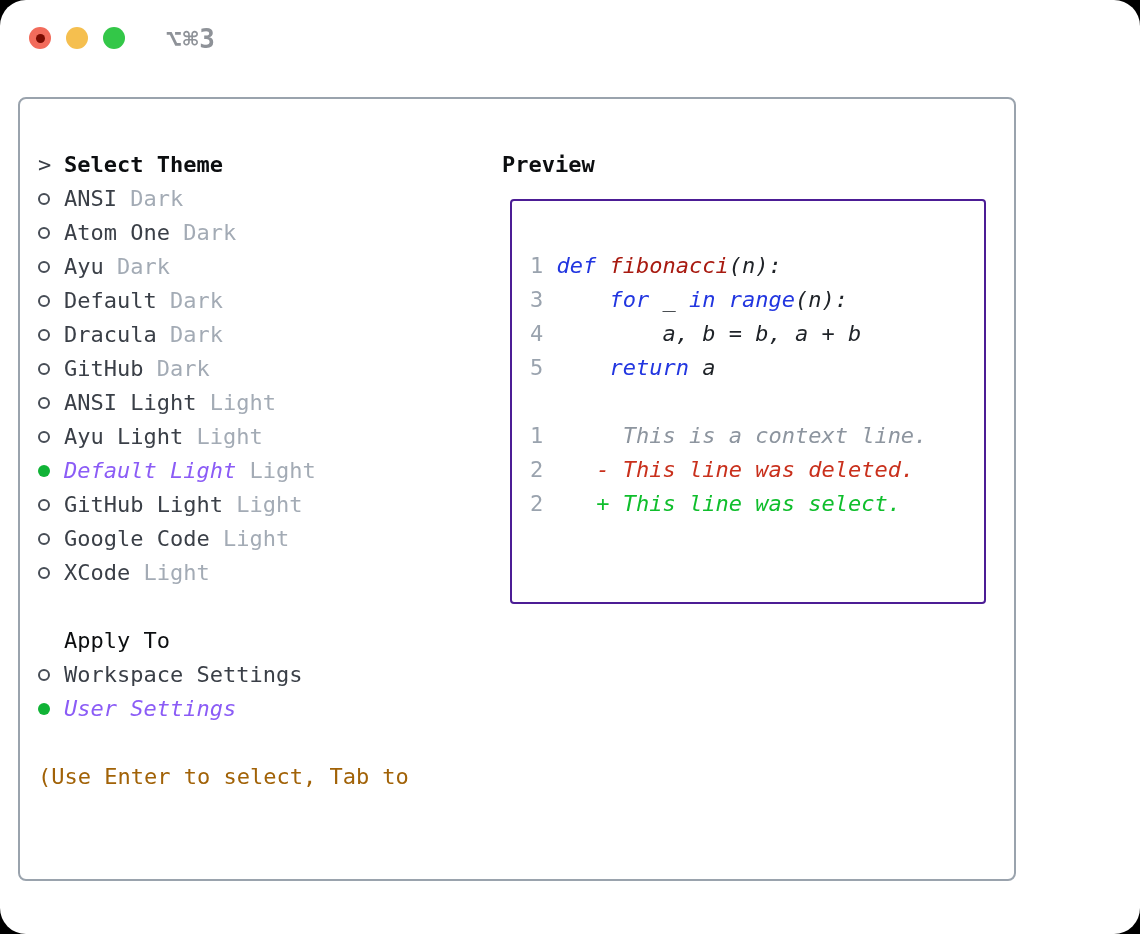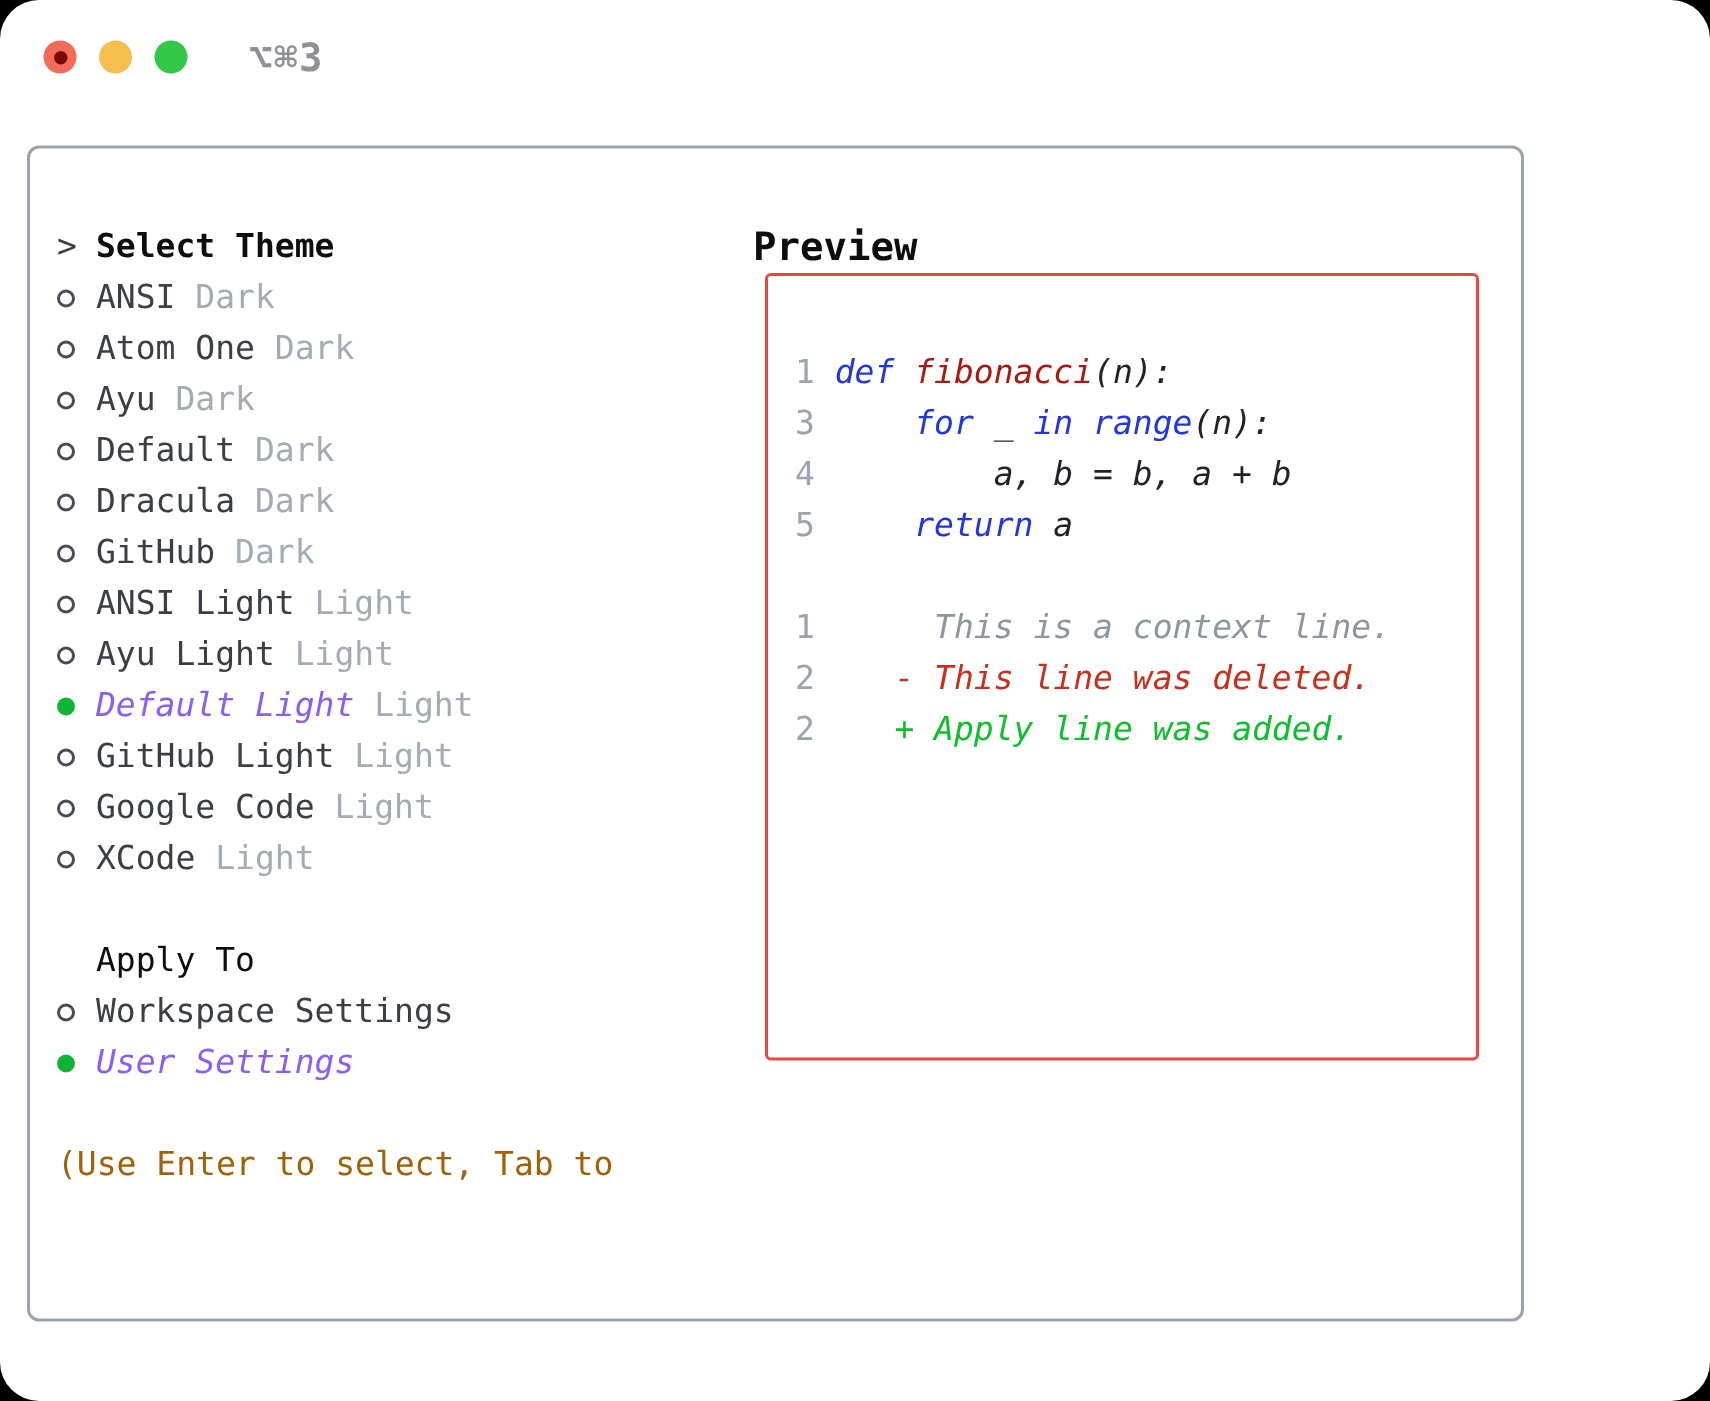--- a/index.html
+++ b/index.html
@@ -110,32 +110,32 @@
   .spacer-row { height: 34px; }
   .hint {
     font-size: 22px;
     line-height: 34px;
     color: #a16207;
     white-space: pre;
   }
   
   .preview-title {
     height: 34px;
-    font-size: 26px;
+    font-size: 22px;
     line-height: 34px;
     font-weight: 700;
     color: #0c0e10;
   }
   .preview-box {
     margin-left: 8px;
-    margin-top: 0;
+    margin-top: 17px;
     width: 476px;
-    height: 525px;
-    box-sizing: border-box;
-    border: 2px solid #ef4444;
+    height: 405px;
+    box-sizing: border-box;
+    border: 2px solid #4c1d95;
     border-radius: 4px;
     padding: 48px 0 0 18px;
     overflow: hidden;
   }
   .code-line {
     height: 34px;
     font-size: 22px;
     line-height: 34px;
     white-space: pre;
   }
@@ -200,18 +200,18 @@
     <div class="right-col">
       <div class="preview-title">Preview</div>
       <div class="preview-box" id="preview-box">
           <div class="code-line"><span class="linenum">1 </span><span class="seg keyword">def</span><span class="seg plain"> </span><span class="seg function">fibonacci</span><span class="seg plain">(n):</span></div>
           <div class="code-line"><span class="linenum">3 </span><span class="seg plain">    </span><span class="seg keyword">for</span><span class="seg plain"> _ </span><span class="seg keyword">in</span><span class="seg plain"> </span><span class="seg keyword">range</span><span class="seg plain">(n):</span></div>
           <div class="code-line"><span class="linenum">4 </span><span class="seg plain">        a, b = b, a + b</span></div>
           <div class="code-line"><span class="linenum">5 </span><span class="seg plain">    </span><span class="seg keyword">return</span><span class="seg plain"> a</span></div>
           <div class="code-line">&nbsp;</div>
           <div class="code-line"><span class="linenum">1 </span><span class="seg context">     This is a context line.</span></div>
           <div class="code-line"><span class="linenum">2 </span><span class="seg plain">   </span><span class="seg deleted">- This line was deleted.</span></div>
-          <div class="code-line"><span class="linenum">2 </span><span class="seg plain">   </span><span class="seg added">+ Apply line was added.</span></div>
+          <div class="code-line"><span class="linenum">2 </span><span class="seg plain">   </span><span class="seg added">+ This line was select.</span></div>
         </div>
     </div>
 
   </div>
 </div>
 
 </body></html>

